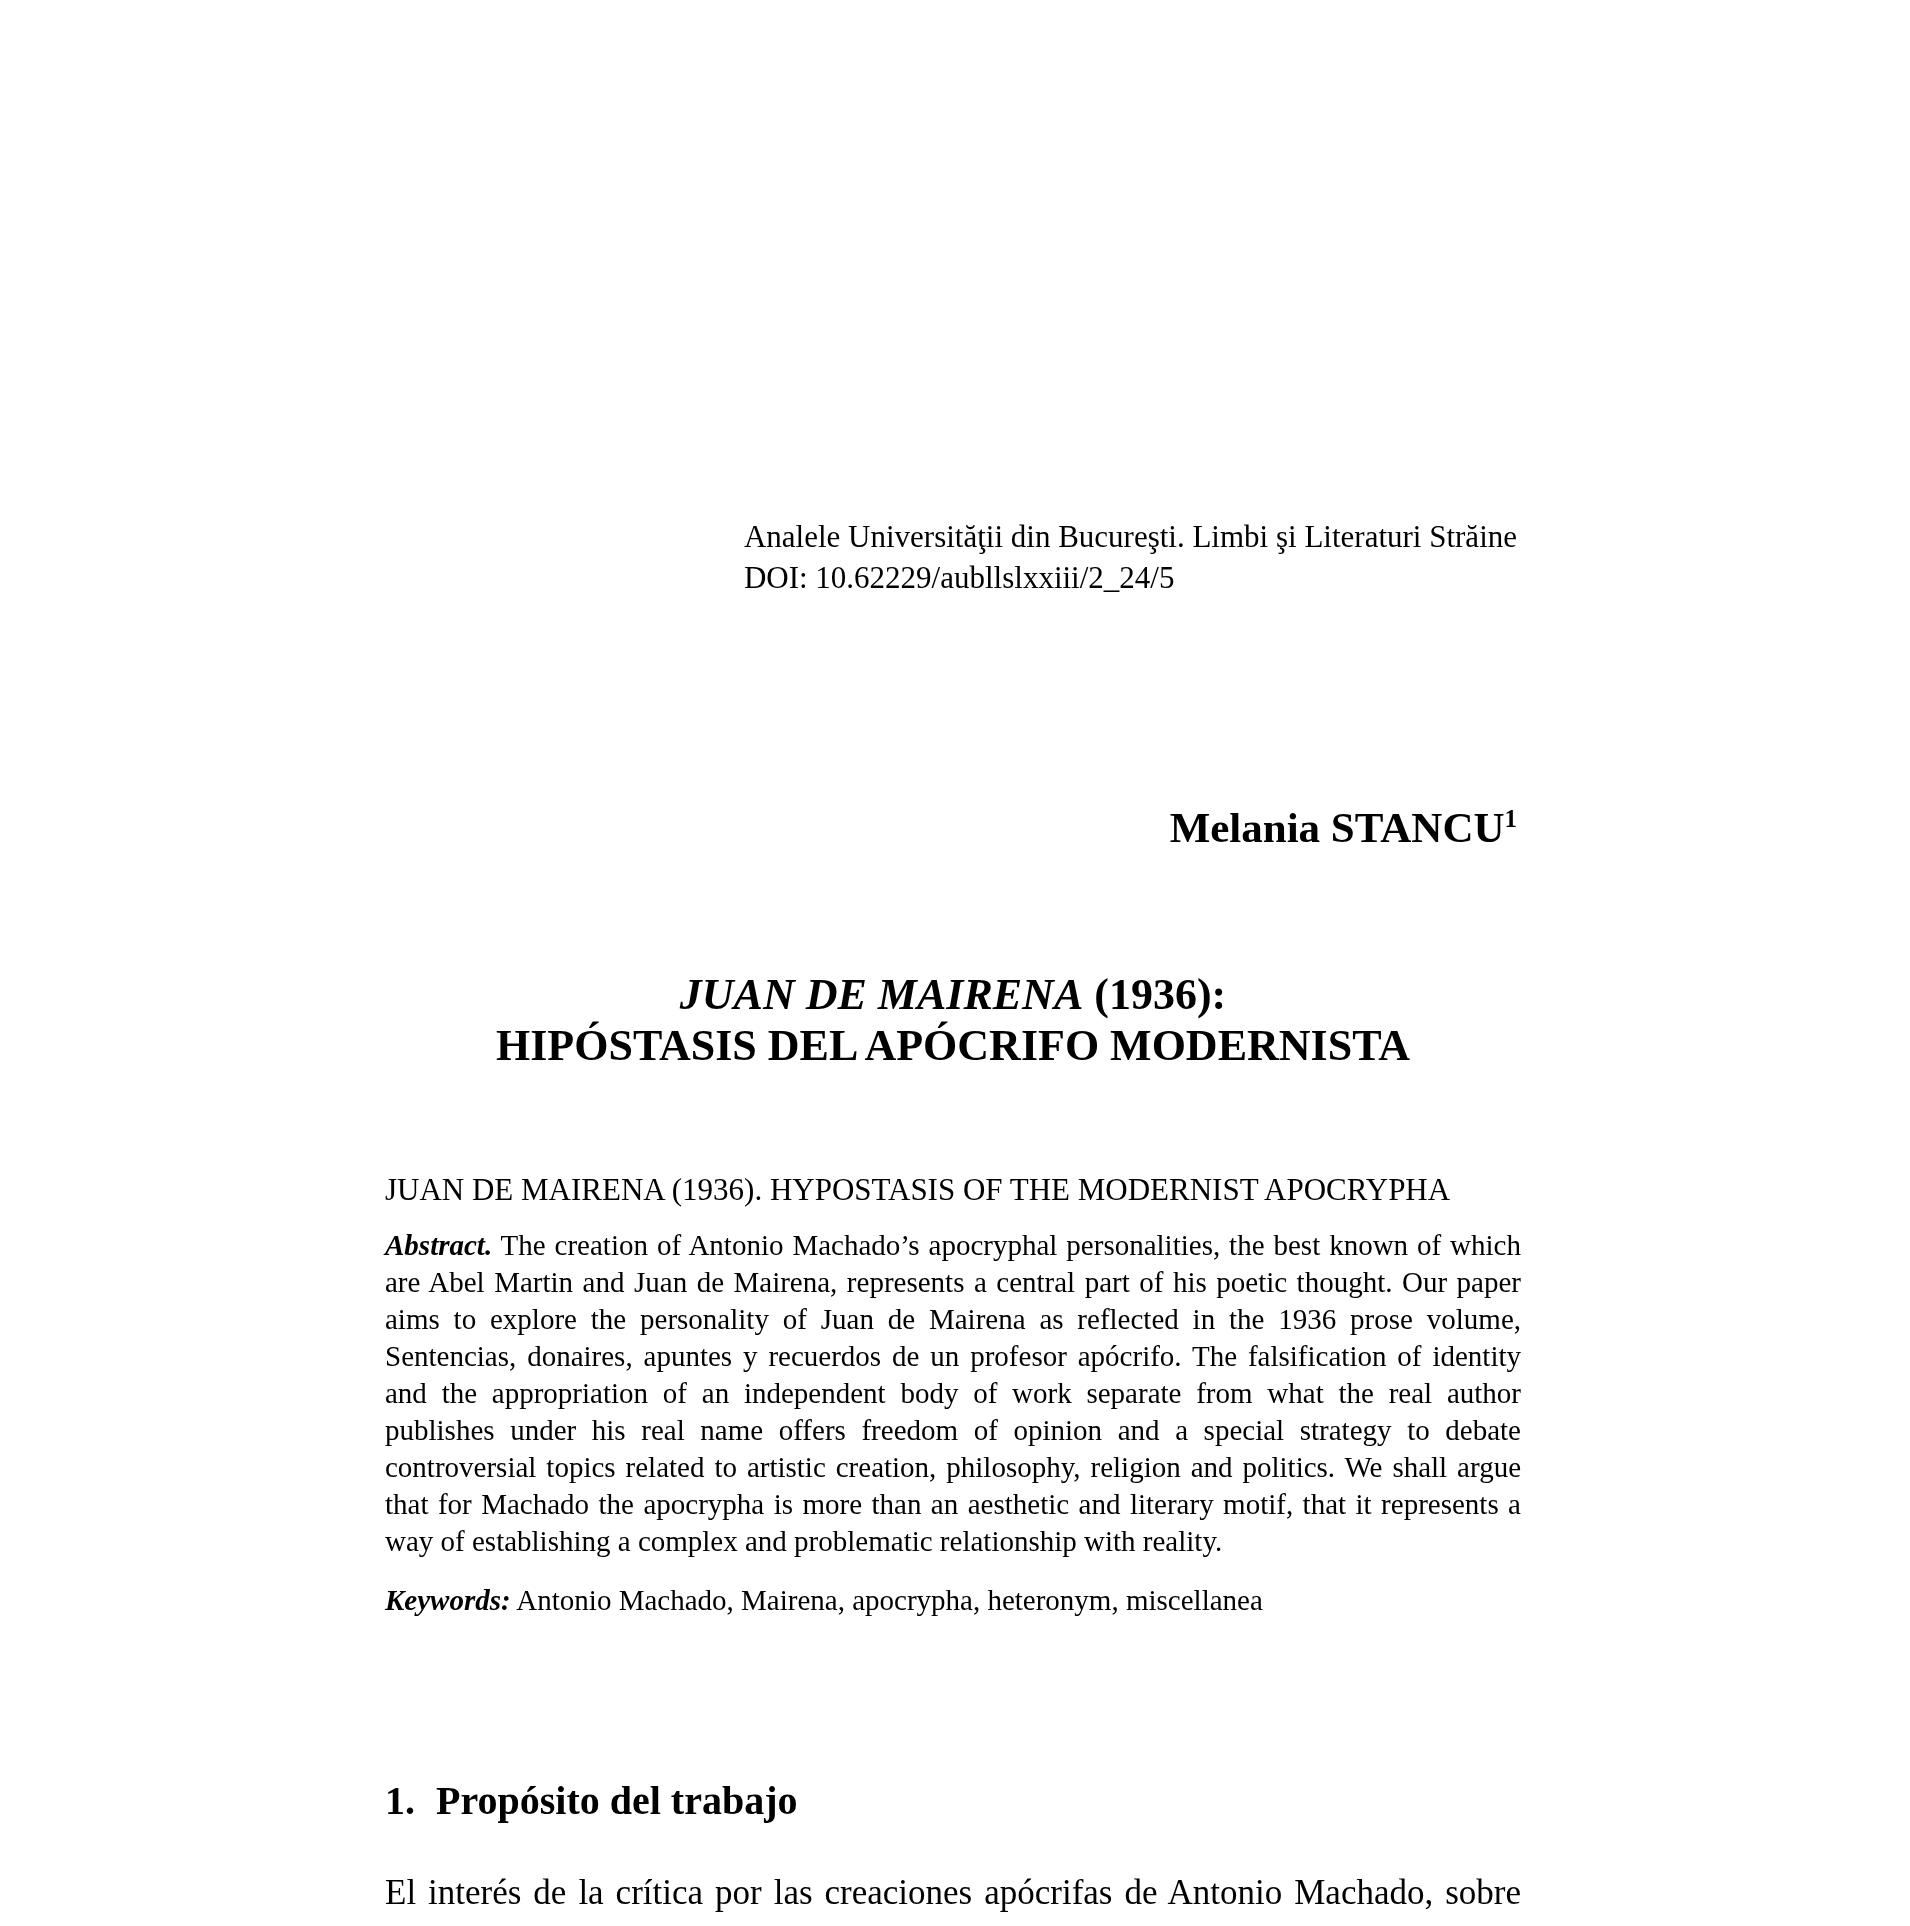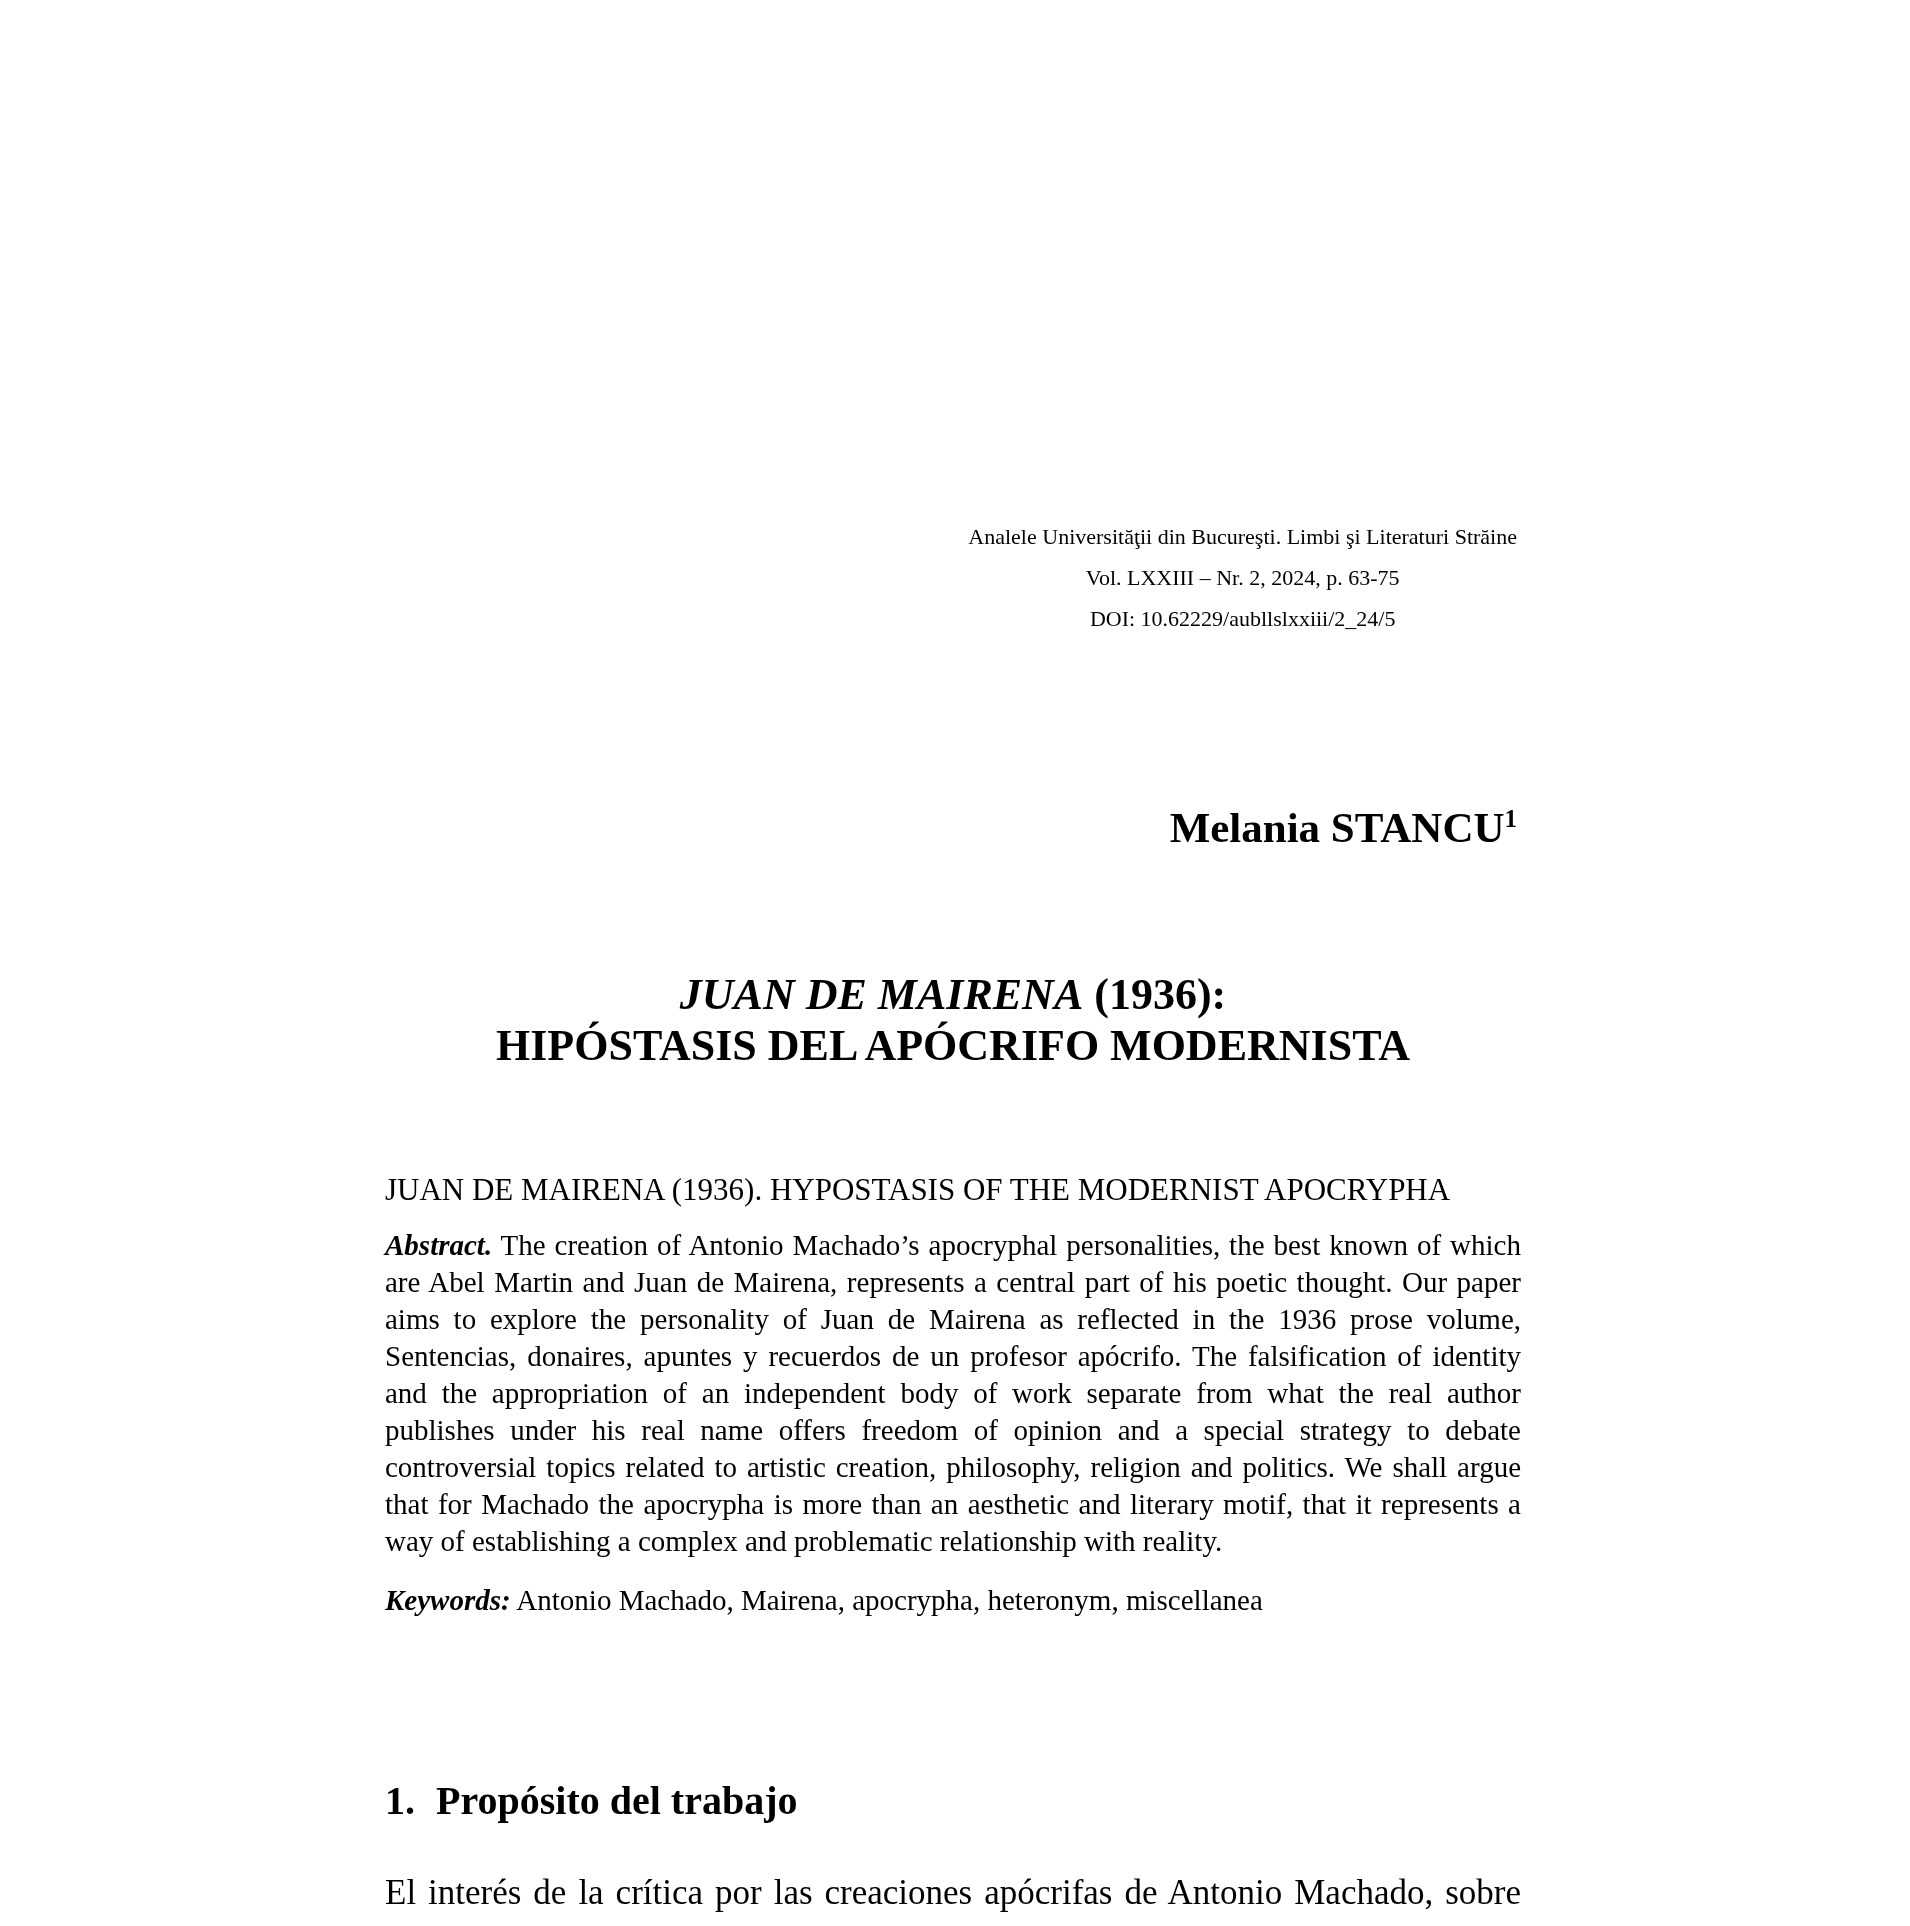--- a/index.html
+++ b/index.html
@@ -7,22 +7,22 @@
     position:relative;
     width:1910px;height:2703px;
     background:#ffffff;
     color:#000000;
     font-family:"Liberation Serif", serif;
     overflow:hidden;
   }
   
   .header-block{
     position:absolute;top:516px;right:393px;
-    text-align:center;
-    font-size:22px;line-height:41px;
+    text-align:left;
+    font-size:31px;line-height:41px;
     white-space:nowrap;
   }
   
   .author-line{
     position:absolute;top:803px;right:393px;
     font-size:43px;font-weight:bold;white-space:nowrap;margin-left:14px;
   }
   .author-line .fnref{
     font-size:25px;vertical-align:super;line-height:0;font-weight:bold;
   }
@@ -54,21 +54,20 @@
     text-align:justify;
   }
 </style>
 </head>
 <body>
 
 <div class="page">
 
   <div class="header-block">
     <div>Analele Universităţii din Bucureşti. Limbi şi Literaturi Străine</div>
-    <div>Vol. LXXIII – Nr. 2, 2024, p. 63-75</div>
     <div>DOI: 10.62229/aubllslxxiii/2_24/5</div>
   </div>
 
   <div class="author-line">
     <span>Melania STANCU</span><span class="fnref">1</span>
   </div>
 
   <div class="title-block">
     <div><span class="title-italic">JUAN DE MAIRENA</span><span> (1936):</span></div>
     <div>HIPÓSTASIS DEL APÓCRIFO MODERNISTA</div>

